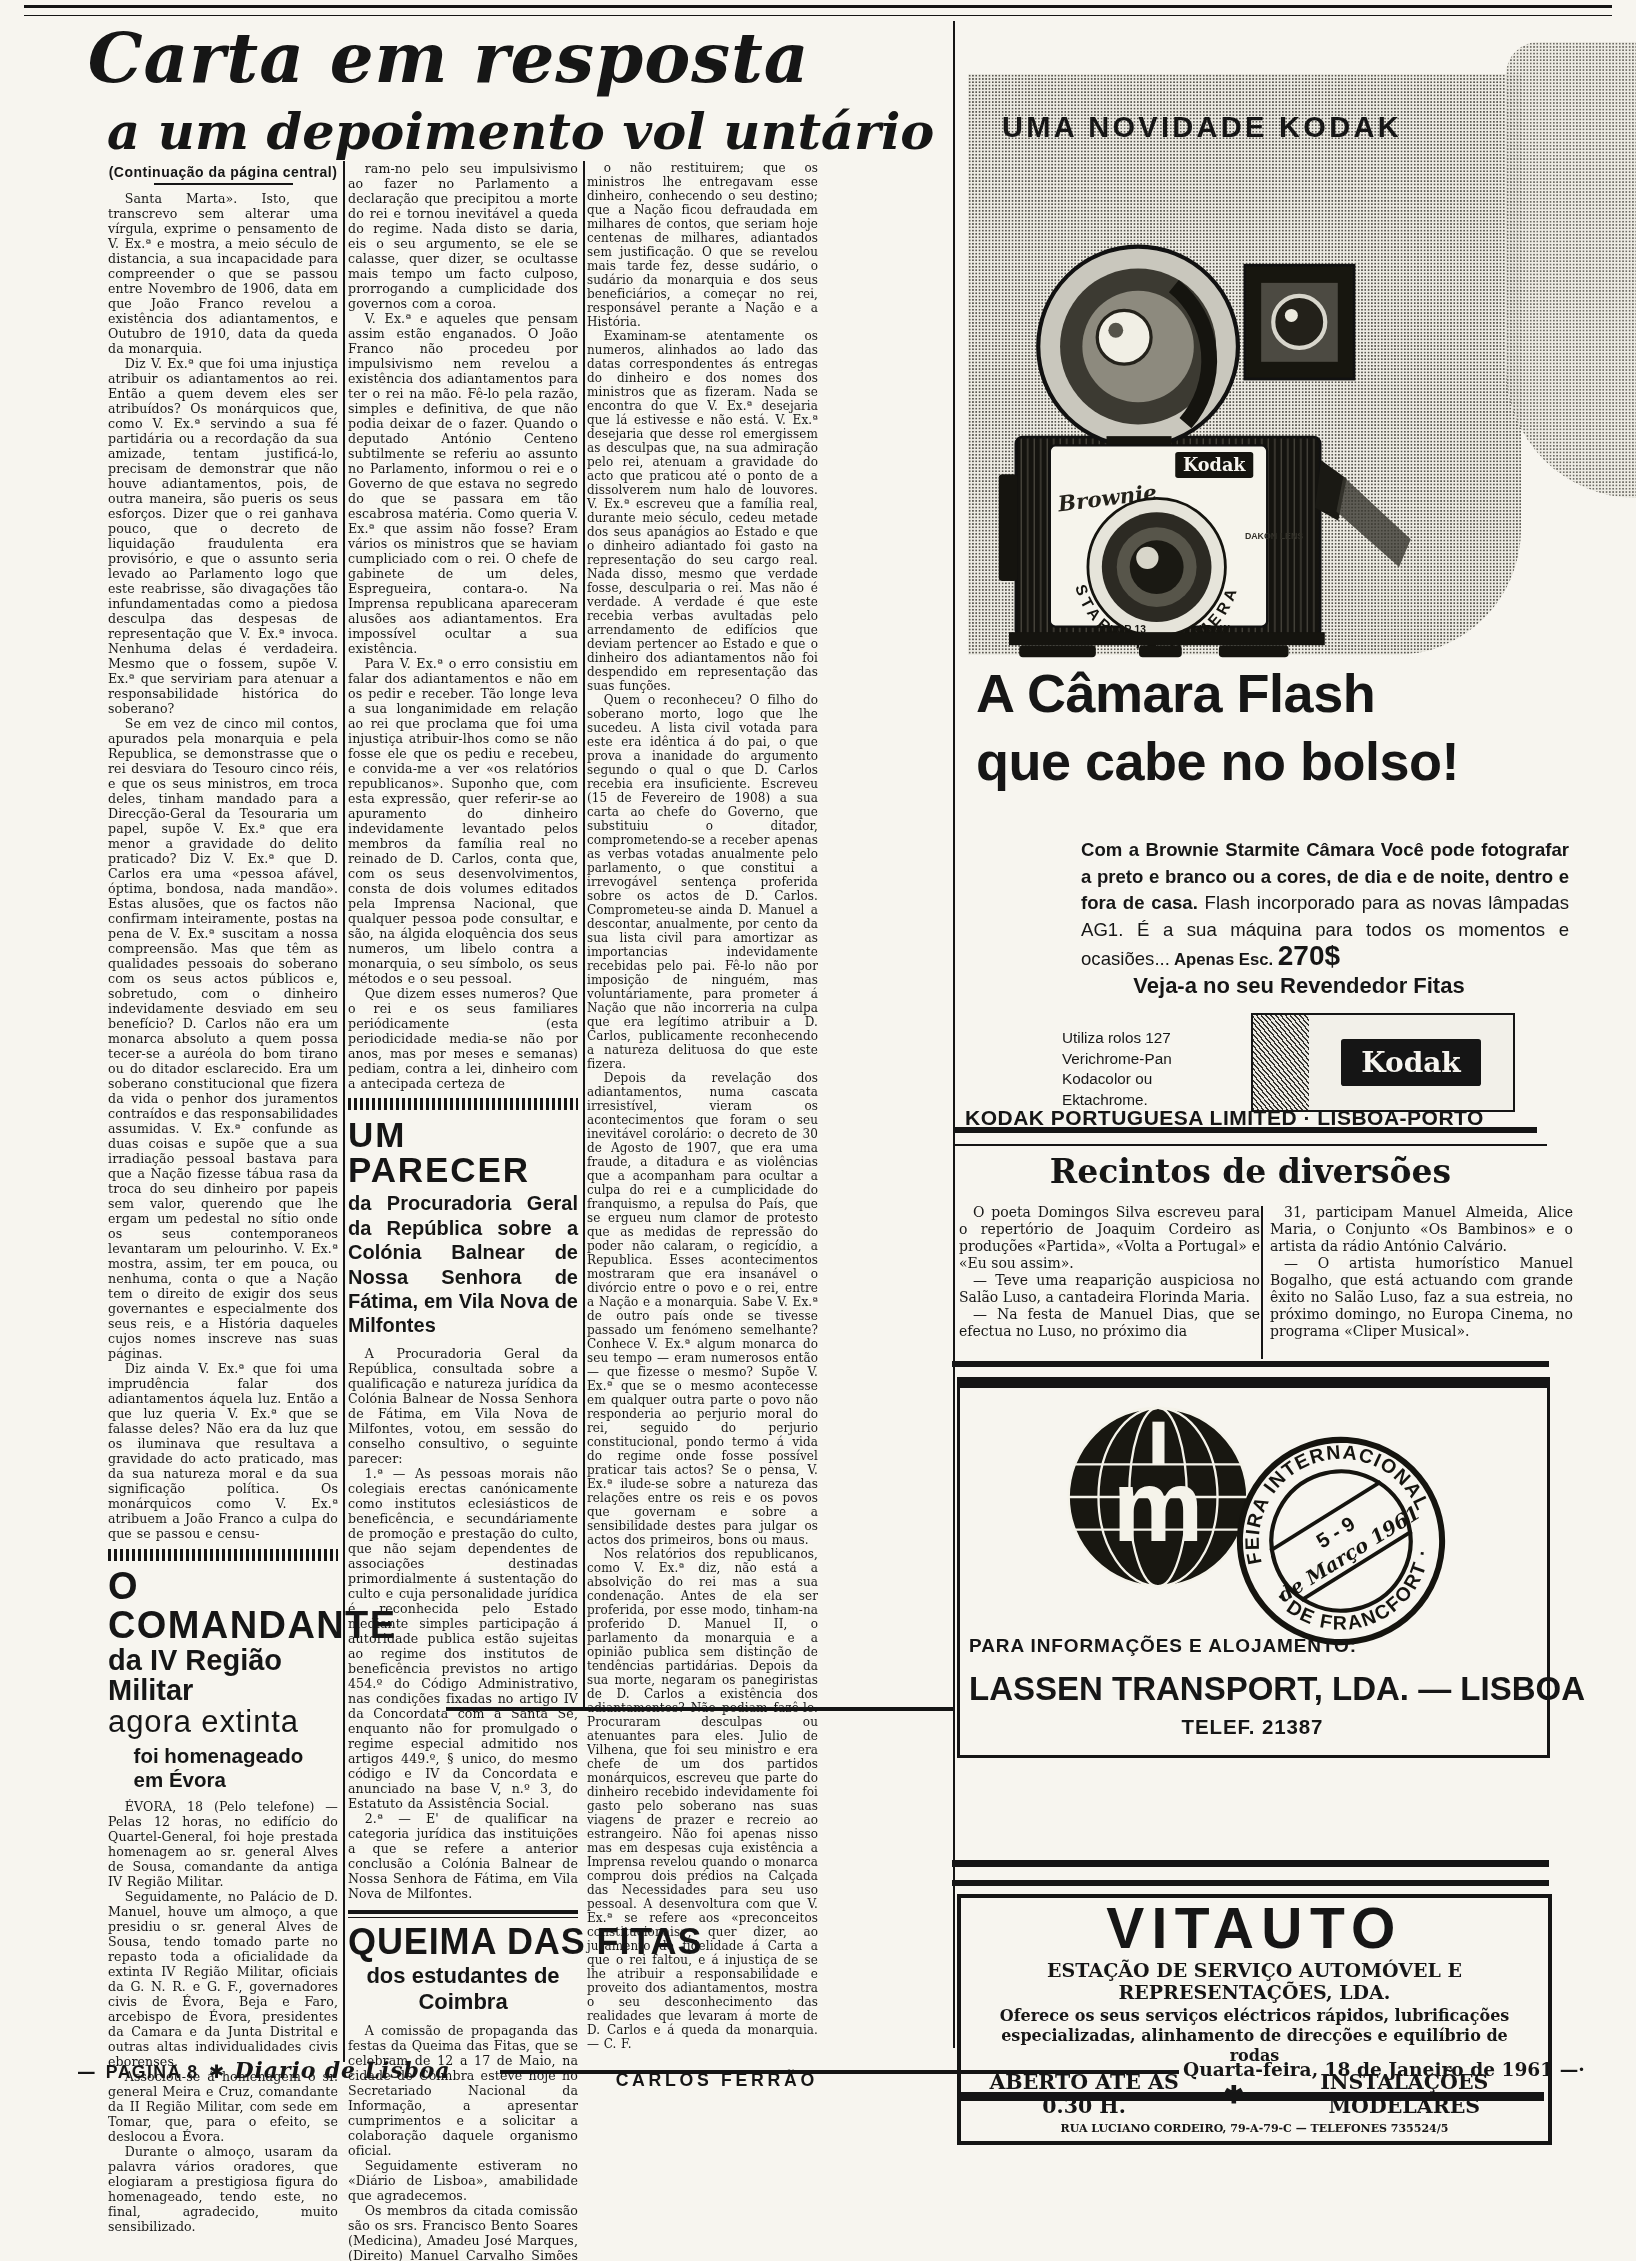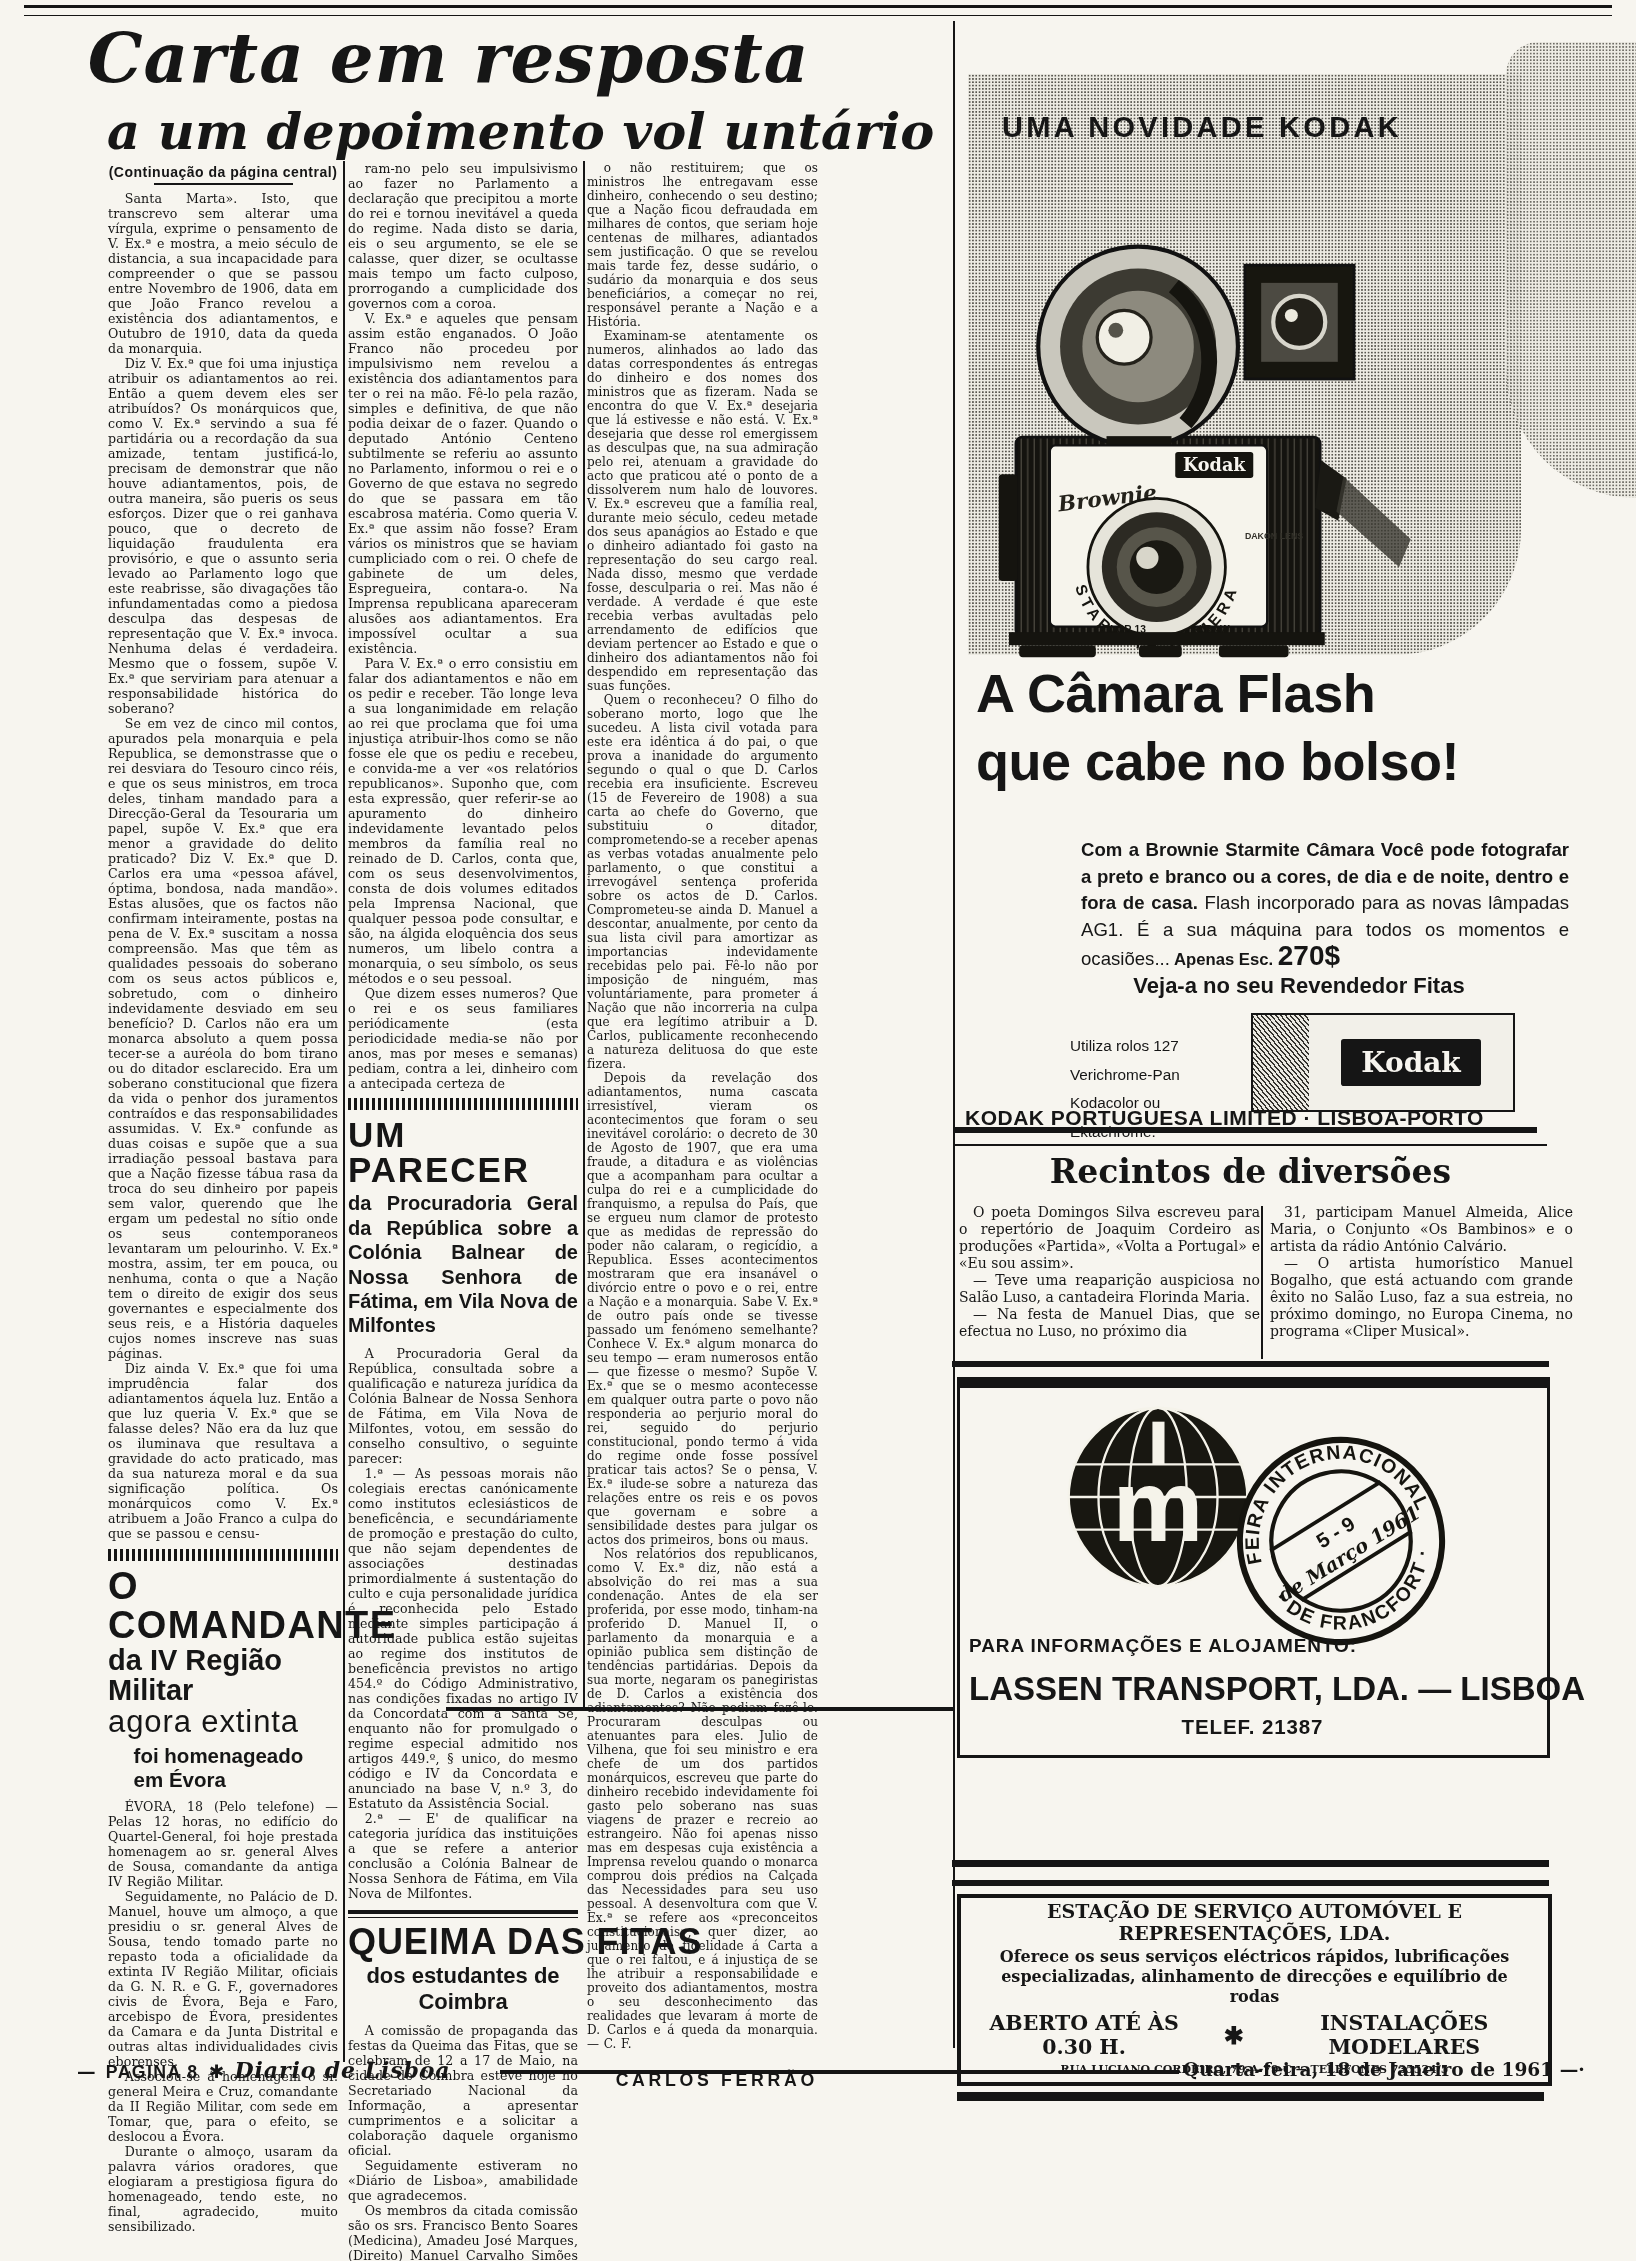--- a/index.html
+++ b/index.html
@@ -39,21 +39,21 @@
   .kodak-h{left:976px;width:586px;font-family:"Liberation Sans",sans-serif;font-weight:bold;font-size:54px;
       letter-spacing:-0.5px;line-height:1;white-space:nowrap;}
   .kodak-body{left:1081px;top:837px;width:488px;font-family:"Liberation Sans",sans-serif;font-size:18.6px;
       line-height:26.5px;text-align:justify;}
   .kodak-body .b{font-weight:bold;}
   .kodak-body .price-label{font-weight:bold;font-size:16.7px;}
   .kodak-body .price{font-weight:bold;font-size:28px;}
   .kodak-dealer{left:1034px;top:973px;width:530px;text-align:center;font-family:"Liberation Sans",sans-serif;
       font-weight:bold;font-size:22px;}
   .kodak-films{left:1062px;top:1028px;width:177px;font-family:"Liberation Sans",sans-serif;font-size:15.3px;line-height:20.5px;}
-  .kodak-films p{margin:8px;}
+  .kodak-films p{margin:0;}
   .kodak-logo{left:1251px;top:1013px;width:260px;height:95px;border:2.3px solid #151515;background:#f2f0e9;display:flex;}
   .kodak-logo .strip{width:56px;height:100%;
       background-image:repeating-linear-gradient(50deg,#35332e 0 1.4px,#eceae2 1.4px 3.7px);}
   .kodak-logo .facebox{flex:1;display:flex;align-items:center;justify-content:center;}
   .kodak-logo .blackplate{background:#151515;color:#f7f5ef;padding:7.4px 20.5px;border-radius:2.8px;
       font-family:"DejaVu Serif",serif;font-weight:bold;font-size:28px;}
   .kodak-company{left:965px;top:1106px;width:595px;font-family:"Liberation Sans",sans-serif;font-weight:bold;
       font-size:21px;letter-spacing:0.5px;white-space:nowrap;}
   .recintos-title{left:976px;top:1152px;width:549px;text-align:center;font-family:"DejaVu Serif",serif;
       font-weight:bold;font-size:33px;}
@@ -308,20 +308,21 @@
   </svg>
 
   <div class="abs feira-info">PARA INFORMAÇÕES E ALOJAMENTO:</div>
   <div class="abs feira-company">LASSEN TRANSPORT, LDA. — LISBOA</div>
   <div class="abs feira-phone">TELEF. 21387</div>
 
   <div class="abs rule" style="left:952px;top:1860px;width:597px;height:7.4px;"></div>
   <div class="abs rule" style="left:952px;top:1880px;width:597px;height:5.6px;"></div>
 
   <div class="vit-box abs">
+    <div class="vit-title">VITAUTO</div>
     <div class="vit-l1">ESTAÇÃO DE SERVIÇO AUTOMÓVEL E REPRESENTAÇÕES, LDA.</div>
     <div class="vit-l2">Oferece os seus serviços eléctricos rápidos, lubrificações especializadas, alinhamento de direcções e equilíbrio de rodas</div>
     <div class="vit-l3">
       <span>ABERTO ATÉ ÀS 0.30 H.</span>
       <span style="font-size:24px;">✱</span>
       <span>INSTALAÇÕES MODELARES</span>
     </div>
     <div class="vit-l4">RUA LUCIANO CORDEIRO, 79-A-79-C — TELEFONES 735524/5</div>
   </div>
   <div class="abs rule" style="left:957px;top:2092px;width:587px;height:9.3px;"></div>

